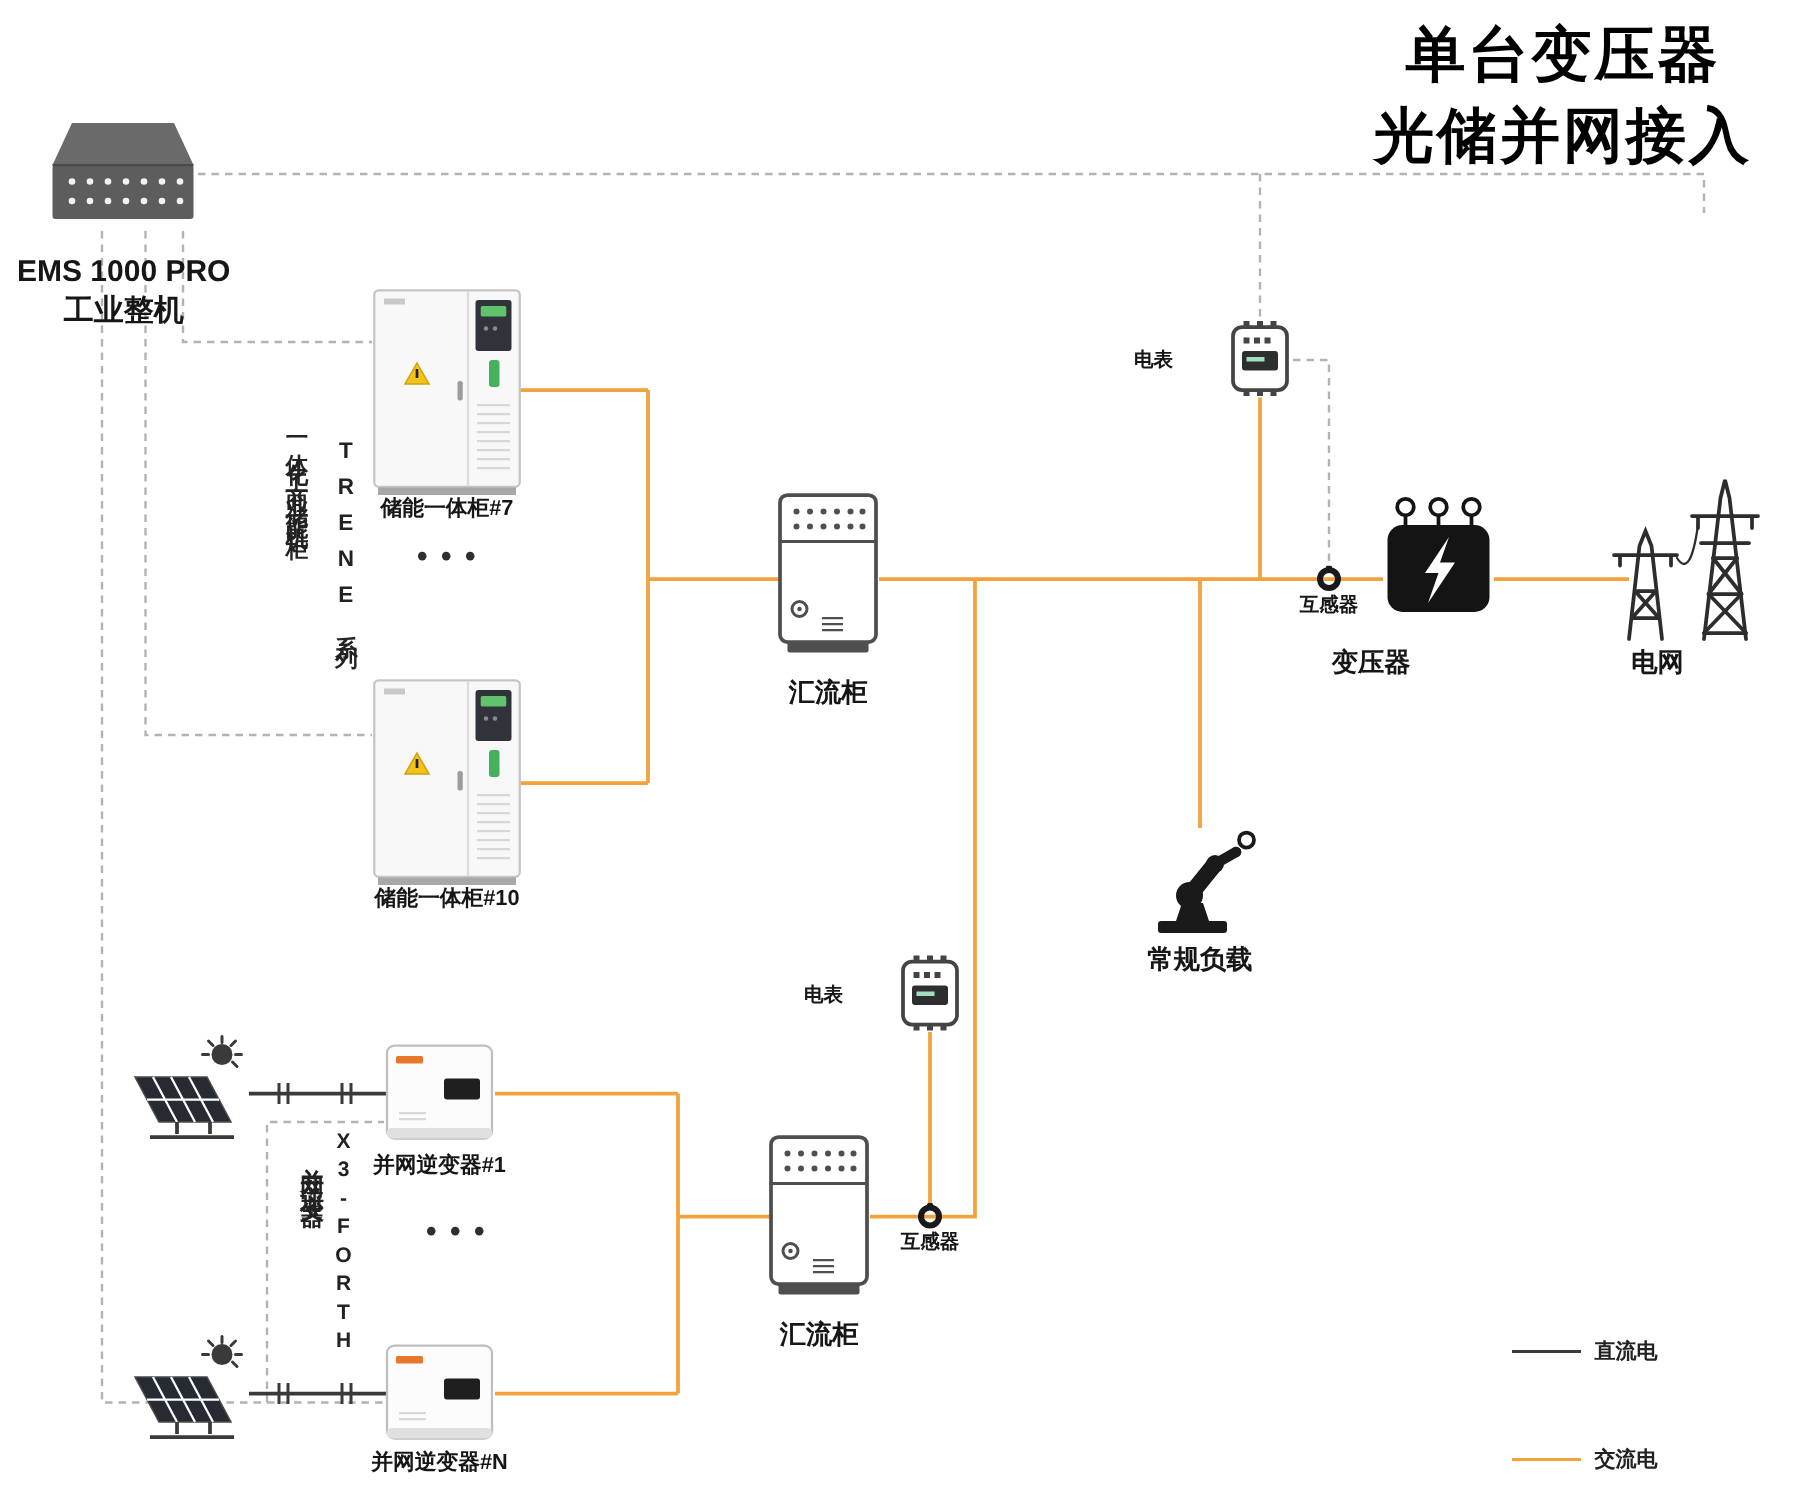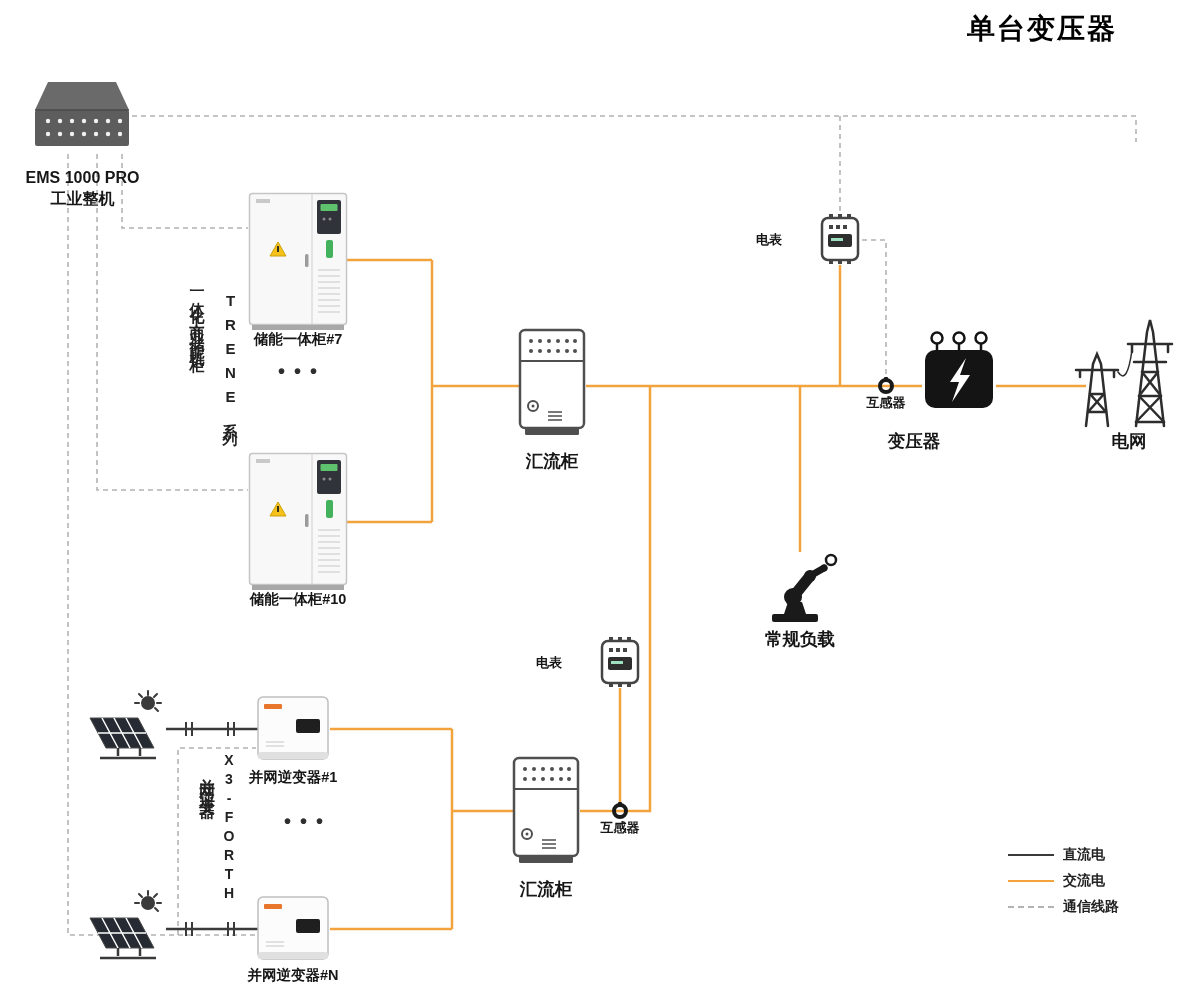--- a/index.html
+++ b/index.html
@@ -3,39 +3,39 @@
 <meta charset="utf-8">
 <style>
   html,body { margin:0; padding:0; background:#ffffff; }
   .canvas {
     position:relative; width:1200px; height:1000px; background:#ffffff;
     font-family:"Liberation Sans","DejaVu Sans",sans-serif; overflow:hidden; color:#1a1a1a;
   }
   .abs { position:absolute; }
   .title {
     position:absolute; right:8px; top:10px; width:300px; text-align:center;
-    font-size:28px; font-weight:700; line-height:1.35; letter-spacing:2px; color:#000;
+    font-size:40px; font-weight:700; line-height:1.35; letter-spacing:2px; color:#000;
   }
   .lbl { position:absolute; font-weight:700; color:#161616; text-align:center; line-height:1.3; }
   .lbl-sm { font-size:13px; }
   .lbl-md { font-size:14.5px; }
   .lbl-lg { font-size:17.5px; }
-  .lbl-ems { font-size:16px; }
+  .lbl-ems { font-size:20px; }
   .right { text-align:left; }
   .vtext {
     position:absolute; writing-mode:vertical-rl; text-orientation:upright;
     font-weight:700; color:#222; font-size:15px; letter-spacing:7px; white-space:nowrap;
   }
   .vtext-latin { font-size:14px; letter-spacing:3px; }
   .dots {
     position:absolute; font-size:20px; font-weight:700; letter-spacing:9px;
     color:#2f2f2f; text-align:center;
   }
   .legend { position:absolute; left:1008px; top:842px; }
-  .legend-row { display:flex; align-items:center; height:26px; }
+  .legend-row { display:flex; align-items:center; height:26px;margin-top:46px; }
   .legend-line { width:46px; height:0; }
   .legend-dc   { border-top:2.5px solid #3A3A3A; }
   .legend-ac   { border-top:2.5px solid #F2A33C; }
   .legend-comm { border-top:2px dashed #B3B3B3; }
   .legend-txt { margin-left:9px; font-size:14px; font-weight:700; color:#222; }
   svg { display:block; }
 </style>
 </head>
 <body>
 
@@ -65,20 +65,21 @@
 
     <g stroke="#3A3A3A" stroke-width="2.5" fill="none">
       <path d="M166,729 H258 M166,929 H258"></path>
       <path stroke-width="2" d="M186,722 V736 M192,722 V736 M228,722 V736 M234,722 V736"></path>
       <path stroke-width="2" d="M186,922 V936 M192,922 V936 M228,922 V936 M234,922 V936"></path>
     </g>
   </svg>
 
   <div class="title">
     <div>单台变压器</div>
+    <div>光储并网接入</div>
   </div>
 
   <div class="abs" style="left:32px;top:68px">
     <svg width="100" height="86" viewBox="0 0 100 86">
       <polygon points="16,14 84,14 97,42 3,42" fill="#6a6a6a"></polygon>
       <rect x="3" y="42" width="94" height="36" rx="2" fill="#5d5d5d"></rect>
       <line x1="3" y1="42" x2="97" y2="42" stroke="#4a4a4a" stroke-width="1.5"></line>
       <g fill="#ffffff" opacity="0.92">
         <circle cx="16" cy="53" r="2.2"></circle>
           <circle cx="28" cy="53" r="2.2"></circle>
@@ -226,21 +227,21 @@
         <path d="M70,62 H86 M67,86 H89 M64,112 H92"></path>
         <path d="M70,62 L89,86 M86,62 L67,86 M67,86 L92,112 M89,86 L64,112"></path>
         <path d="M56,34 H100 M60,34 V42 M96,34 V42 M62,52 H94"></path>
         <path d="M14,116 L21,54 M36,116 L29,54 M21,54 L25,44 L29,54"></path>
         <path d="M18,84 H32 M16,102 H34 M18,84 L34,102 M32,84 L16,102"></path>
         <path d="M4,60 H46 M8,60 V67 M42,60 V67"></path>
         <path d="M46,62 Q55,76 60,40" stroke-width="1.5"></path>
       </g>
     </svg>
   </div>
-  <div class="lbl lbl-lg" style="left:1094px;top:430px;width:70px">电网</div>
+  <div class="lbl lbl-lg" style="left:1070px;top:430px;width:70px">电网</div>
 
   <div class="abs" style="left:760px;top:548px">
     <svg width="80" height="80" viewBox="0 0 80 80">
       <rect x="12" y="66" width="46" height="8" rx="2" fill="#1a1a1a"></rect>
       <polygon points="24,66 46,66 42,54 28,54" fill="#1a1a1a"></polygon>
       <circle cx="33" cy="49" r="9" fill="#1a1a1a"></circle>
       <path d="M33,49 L50,28" stroke="#1a1a1a" stroke-width="11" stroke-linecap="round" fill="none"></path>
       <path d="M50,28 L64,20" stroke="#1a1a1a" stroke-width="7" stroke-linecap="round" fill="none"></path>
       <circle cx="50" cy="28" r="6" fill="#1a1a1a"></circle>
       <circle cx="64" cy="20" r="3.5" fill="#1a1a1a"></circle>

